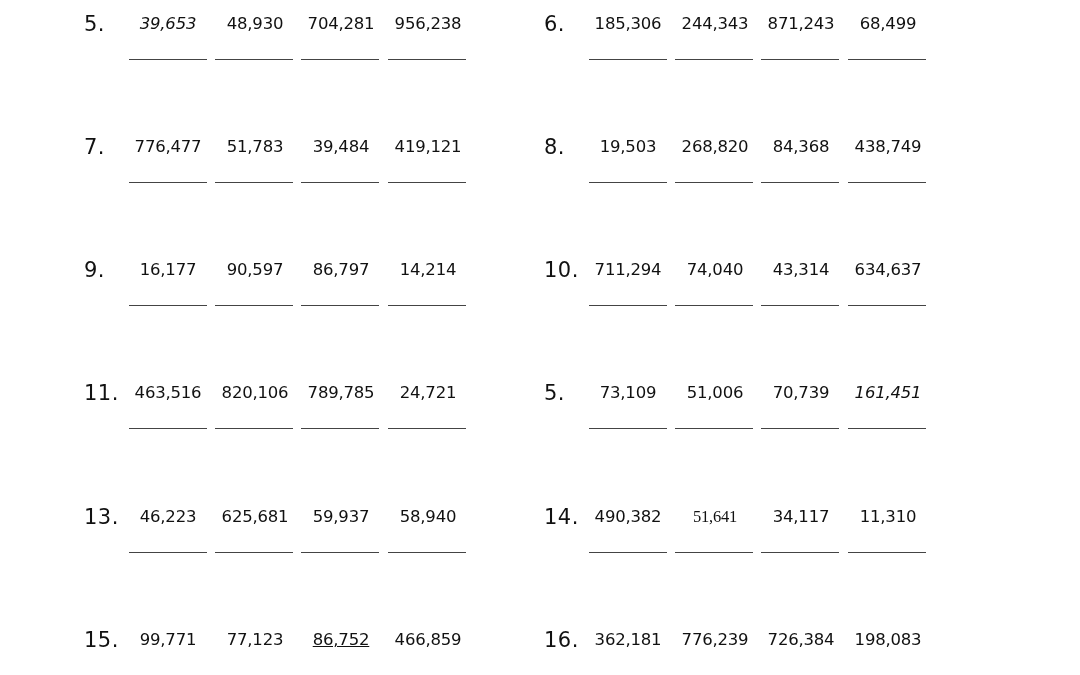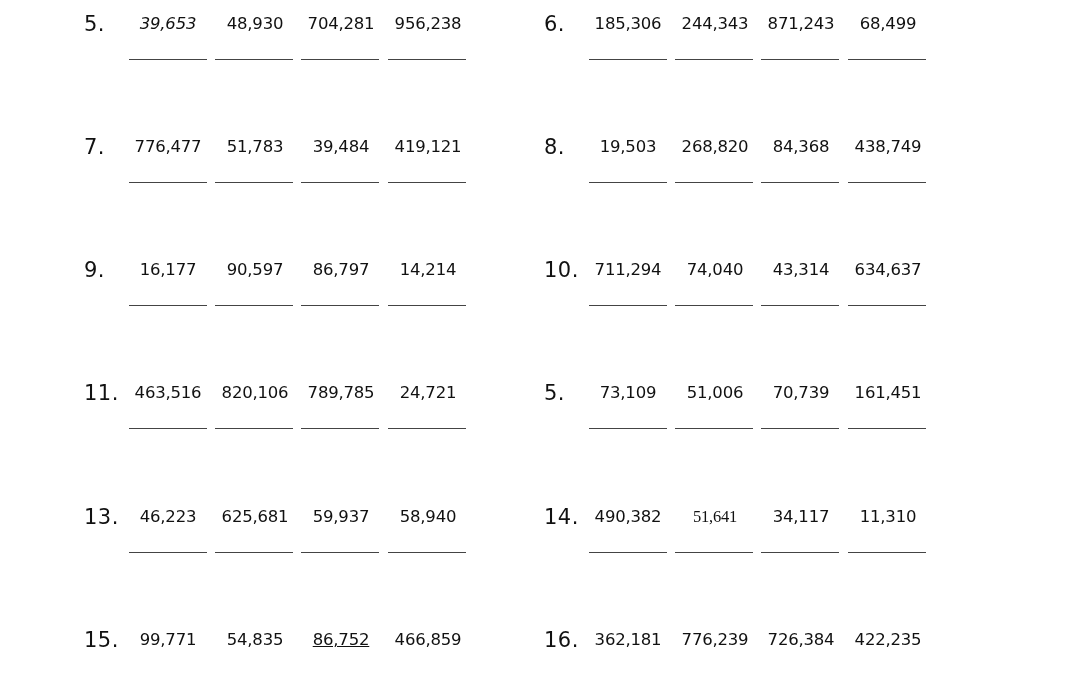--- a/index.html
+++ b/index.html
@@ -104,21 +104,21 @@
       <div class="line" style="left: 304px;"></div>
     </div>
     <div class="problem" style="left: 544px; top: 380px;">
       <span class="pnum">5.</span>
       <span class="cell" style="left: 41px;">73,109</span>
       <div class="line" style="left: 45px;"></div>
       <span class="cell" style="left: 128px;">51,006</span>
       <div class="line" style="left: 131px;"></div>
       <span class="cell" style="left: 214px;">70,739</span>
       <div class="line" style="left: 217px;"></div>
-      <span class="cell" style="left: 301px;">161,451</span>
+      <span class="cell" style="left: 301px; font-style: italic;">161,451</span>
       <div class="line" style="left: 304px;"></div>
     </div>
     <div class="problem" style="left: 84px; top: 504px;">
       <span class="pnum">13.</span>
       <span class="cell" style="left: 41px;">46,223</span>
       <div class="line" style="left: 45px;"></div>
       <span class="cell" style="left: 128px;">625,681</span>
       <div class="line" style="left: 131px;"></div>
       <span class="cell" style="left: 214px;">59,937</span>
       <div class="line" style="left: 217px;"></div>
@@ -132,24 +132,24 @@
       <span class="cell" style="left: 128px; font-family: Liberation Serif, serif;">51,641</span>
       <div class="line" style="left: 131px;"></div>
       <span class="cell" style="left: 214px;">34,117</span>
       <div class="line" style="left: 217px;"></div>
       <span class="cell" style="left: 301px;">11,310</span>
       <div class="line" style="left: 304px;"></div>
     </div>
     <div class="problem" style="left: 84px; top: 627px;">
       <span class="pnum">15.</span>
       <span class="cell" style="left: 41px;">99,771</span>
-      <span class="cell" style="left: 128px;">54,835</span>
+      <span class="cell" style="left: 128px;">77,123</span>
       <span class="cell" style="left: 214px; text-decoration: underline;">86,752</span>
       <span class="cell" style="left: 301px;">466,859</span>
     </div>
     <div class="problem" style="left: 544px; top: 627px;">
       <span class="pnum">16.</span>
       <span class="cell" style="left: 41px;">362,181</span>
       <span class="cell" style="left: 128px;">776,239</span>
       <span class="cell" style="left: 214px;">726,384</span>
-      <span class="cell" style="left: 301px;">422,235</span>
+      <span class="cell" style="left: 301px;">198,083</span>
     </div>
   </div>
 
 </body></html>

